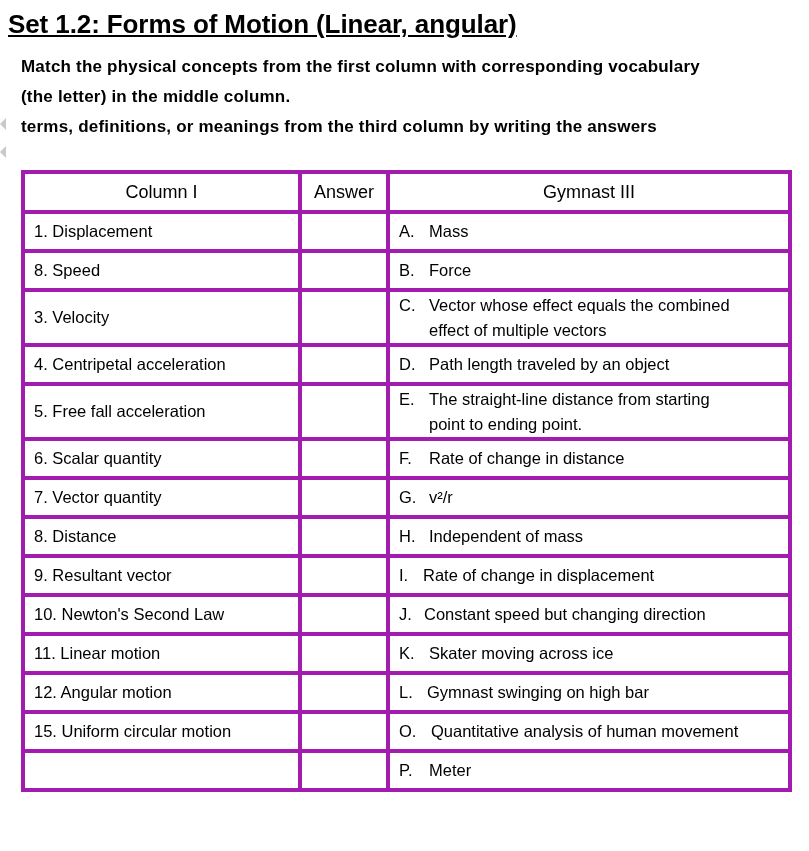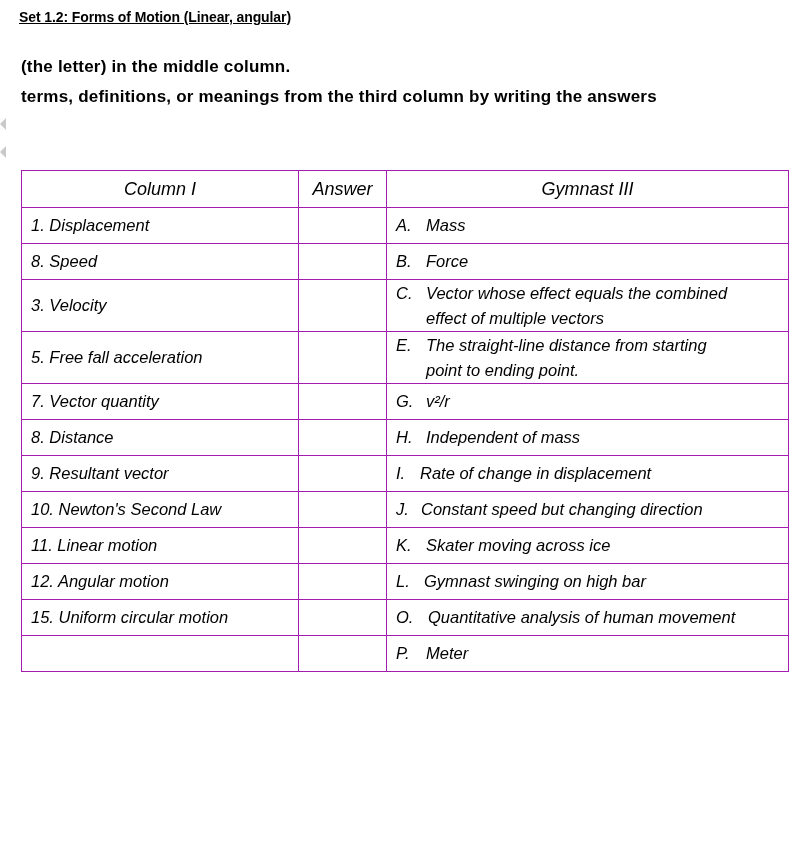--- a/index.html
+++ b/index.html
@@ -2,62 +2,62 @@
 <html><head>
   <meta charset="utf-8">
   <style>
     html, body { margin: 0; padding: 0; background: #ffffff; }
     body {
       width: 809px; height: 851px; position: relative; overflow: hidden;
       font-family: "Liberation Sans", "DejaVu Sans", sans-serif;
       color: #000;
     }
     .title {
-      position: absolute; left: 19px; top: 9px;
-      font-size: 14px; font-weight: bold; text-decoration: underline;
+      position: absolute; left: 8px; top: 9px;
+      font-size: 26px; font-weight: bold; text-decoration: underline;
       letter-spacing: -0.1px;
     }
     .instructions {
       position: absolute; left: 21px; top: 52px; width: 780px;
       font-size: 17px; font-weight: bold; line-height: 30px;
       letter-spacing: 0.2px;
     }
     .instructions .line { white-space: nowrap; display: block; }
     .left-marker {
       position: absolute; left: 0; width: 0; height: 0;
       border-top: 6px solid transparent; border-bottom: 6px solid transparent;
       border-right: 6px solid #c9c9c9;
     }
     table.match {
       position: absolute; left: 21px; top: 170px;
       width: 767px; border-collapse: collapse; table-layout: fixed;
       font-size: 16.5px;
     }
     table.match td, table.match th {
-      border: 1px solid #a21caf; padding: 0 0 0 9px; vertical-align: middle;
+      border: 4px solid #a21caf; padding: 0 0 0 9px; vertical-align: middle;
       font-weight: normal;
-      font-style: italic;
     }
     table.match th { text-align: center; height: 36px; font-size: 18px; padding: 0; }
     col.c1 { width: 277px; } col.c2 { width: 88px; } col.c3 { width: 402px; }
     tr.r1 td { height: 35px; }
     tr.r2 td { height: 51px; line-height: 25px; }
     .def { display: flex; }
     .def .letter { display: inline-block; min-width: 30px; }
     .def .text { flex: 1; }
     .indent { padding-left: 26px; display: block; }
     .underline-wavy { text-decoration: underline; text-decoration-color: #2f5dc4; }
     sub { font-size: 11px; }
   </style>
 </head>
 <body>
 
 <div class="title">Set 1.2: Forms of Motion (Linear, angular)</div>
 
 <div class="instructions">
+  <span class="line">Match the physical concepts from the first column with corresponding vocabulary</span>
   <span class="line">(the letter) in the middle column.</span>
   <span class="line">terms, definitions, or meanings from the third column by writing the answers</span>
 </div>
 
 <div class="left-marker" style="top:118px;"></div>
 <div class="left-marker" style="top:146px;"></div>
 
 <table class="match">
   <colgroup>
       <col class="c1">
@@ -96,32 +96,52 @@
       <td>3. Velocity</td>
       <td></td>
       <td>
         <div class="def">
             <span class="letter">C.</span>
             <span class="text">Vector whose effect equals the combined</span>
           </div>
         <span class="indent" style="padding-left:30px">effect of multiple vectors</span>
       </td>
     </tr>
+    <tr class="r1">
+      <td>4. Centripetal acceleration</td>
+      <td></td>
+      <td>
+          <div class="def">
+            <span class="letter">D.</span>
+            <span class="text">Path length traveled by an object</span>
+          </div>
+        </td>
+    </tr>
     <tr class="r2">
       <td>5. Free fall acceleration</td>
       <td></td>
       <td>
         <div class="def">
             <span class="letter">E.</span>
             <span class="text">The straight-line distance from starting</span>
           </div>
         <span class="indent" style="padding-left:30px">point to ending point.</span>
       </td>
     </tr>
     <tr class="r1">
+      <td>6. Scalar quantity</td>
+      <td></td>
+      <td>
+          <div class="def">
+            <span class="letter">F.</span>
+            <span class="text">Rate of change in distance</span>
+          </div>
+        </td>
+    </tr>
+    <tr class="r1">
       <td>7. Vector quantity</td>
       <td></td>
       <td>
           <div class="def">
             <span class="letter">G.</span>
             <span class="text">v²/r</span>
           </div>
         </td>
     </tr>
     <tr class="r1">

